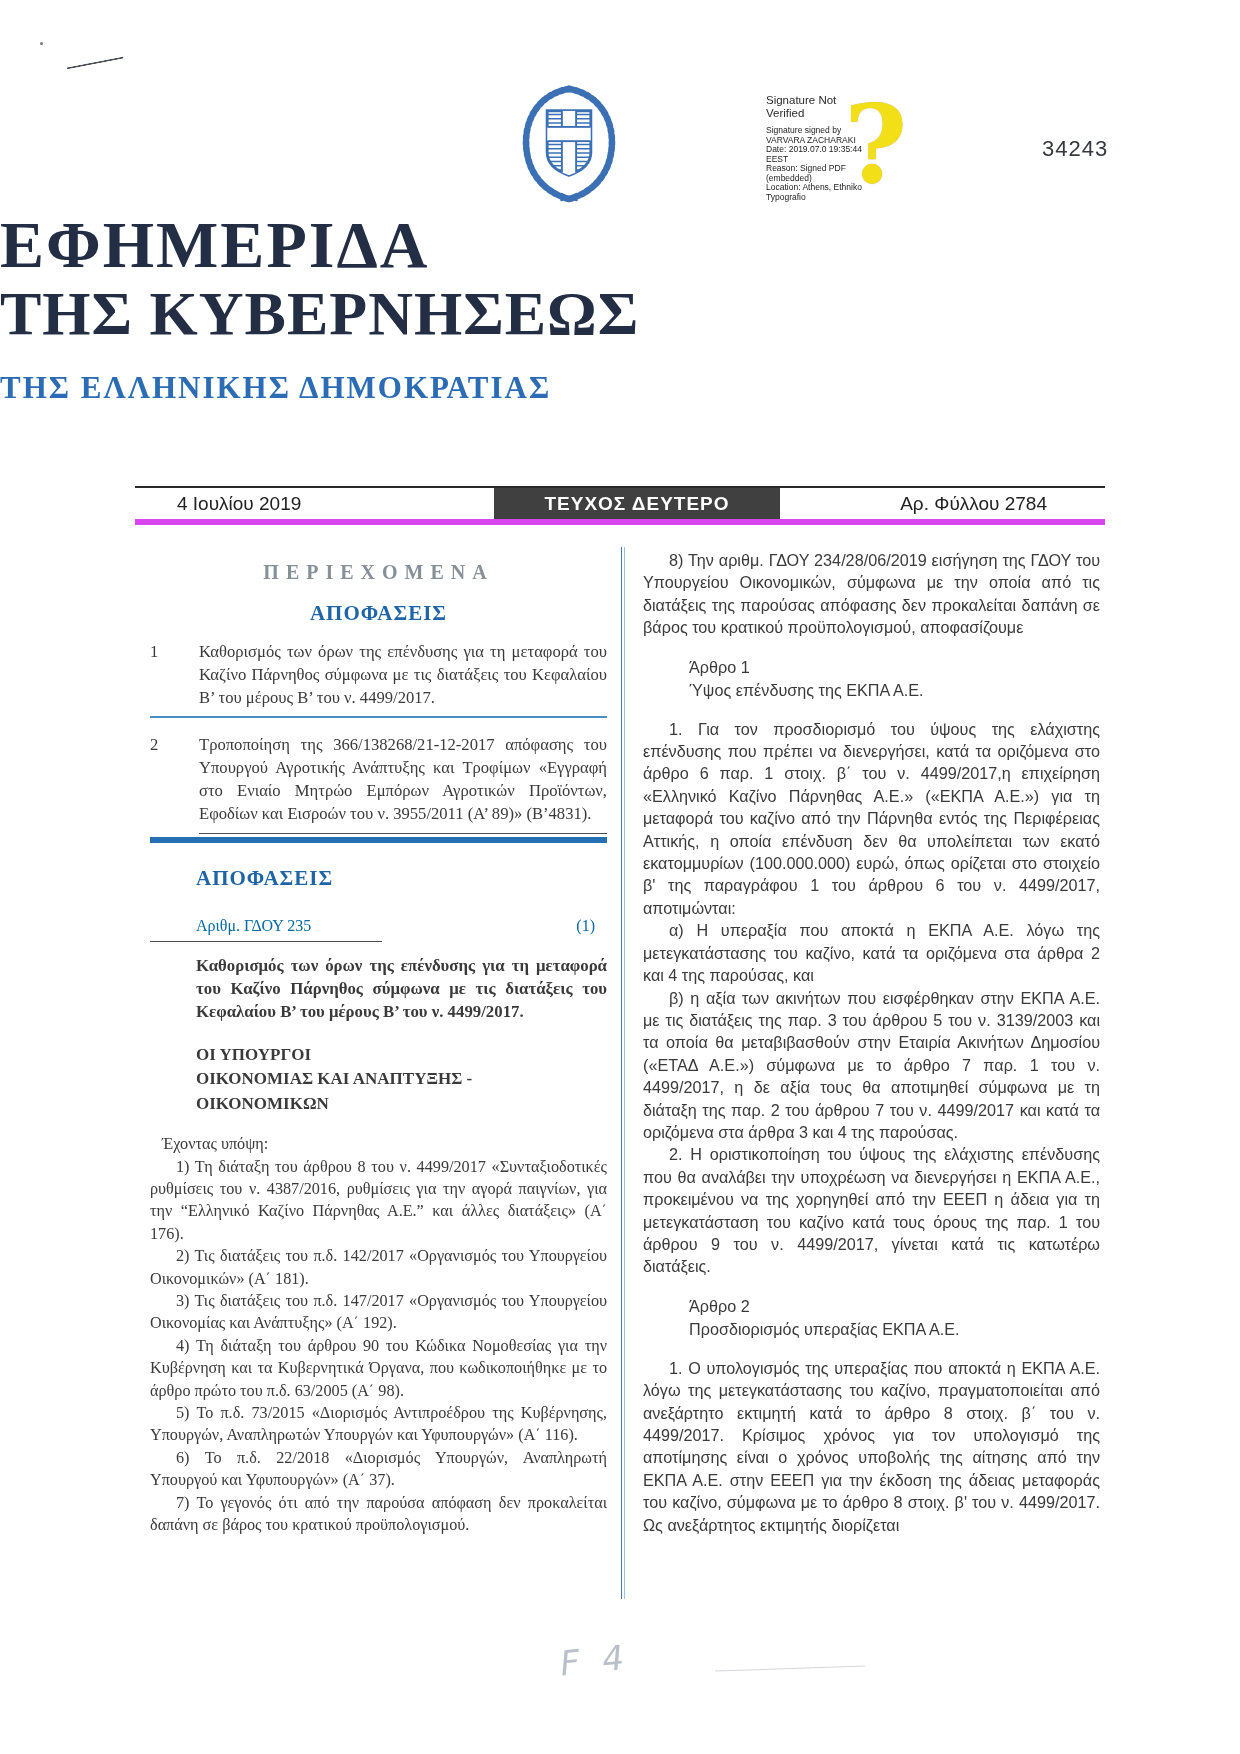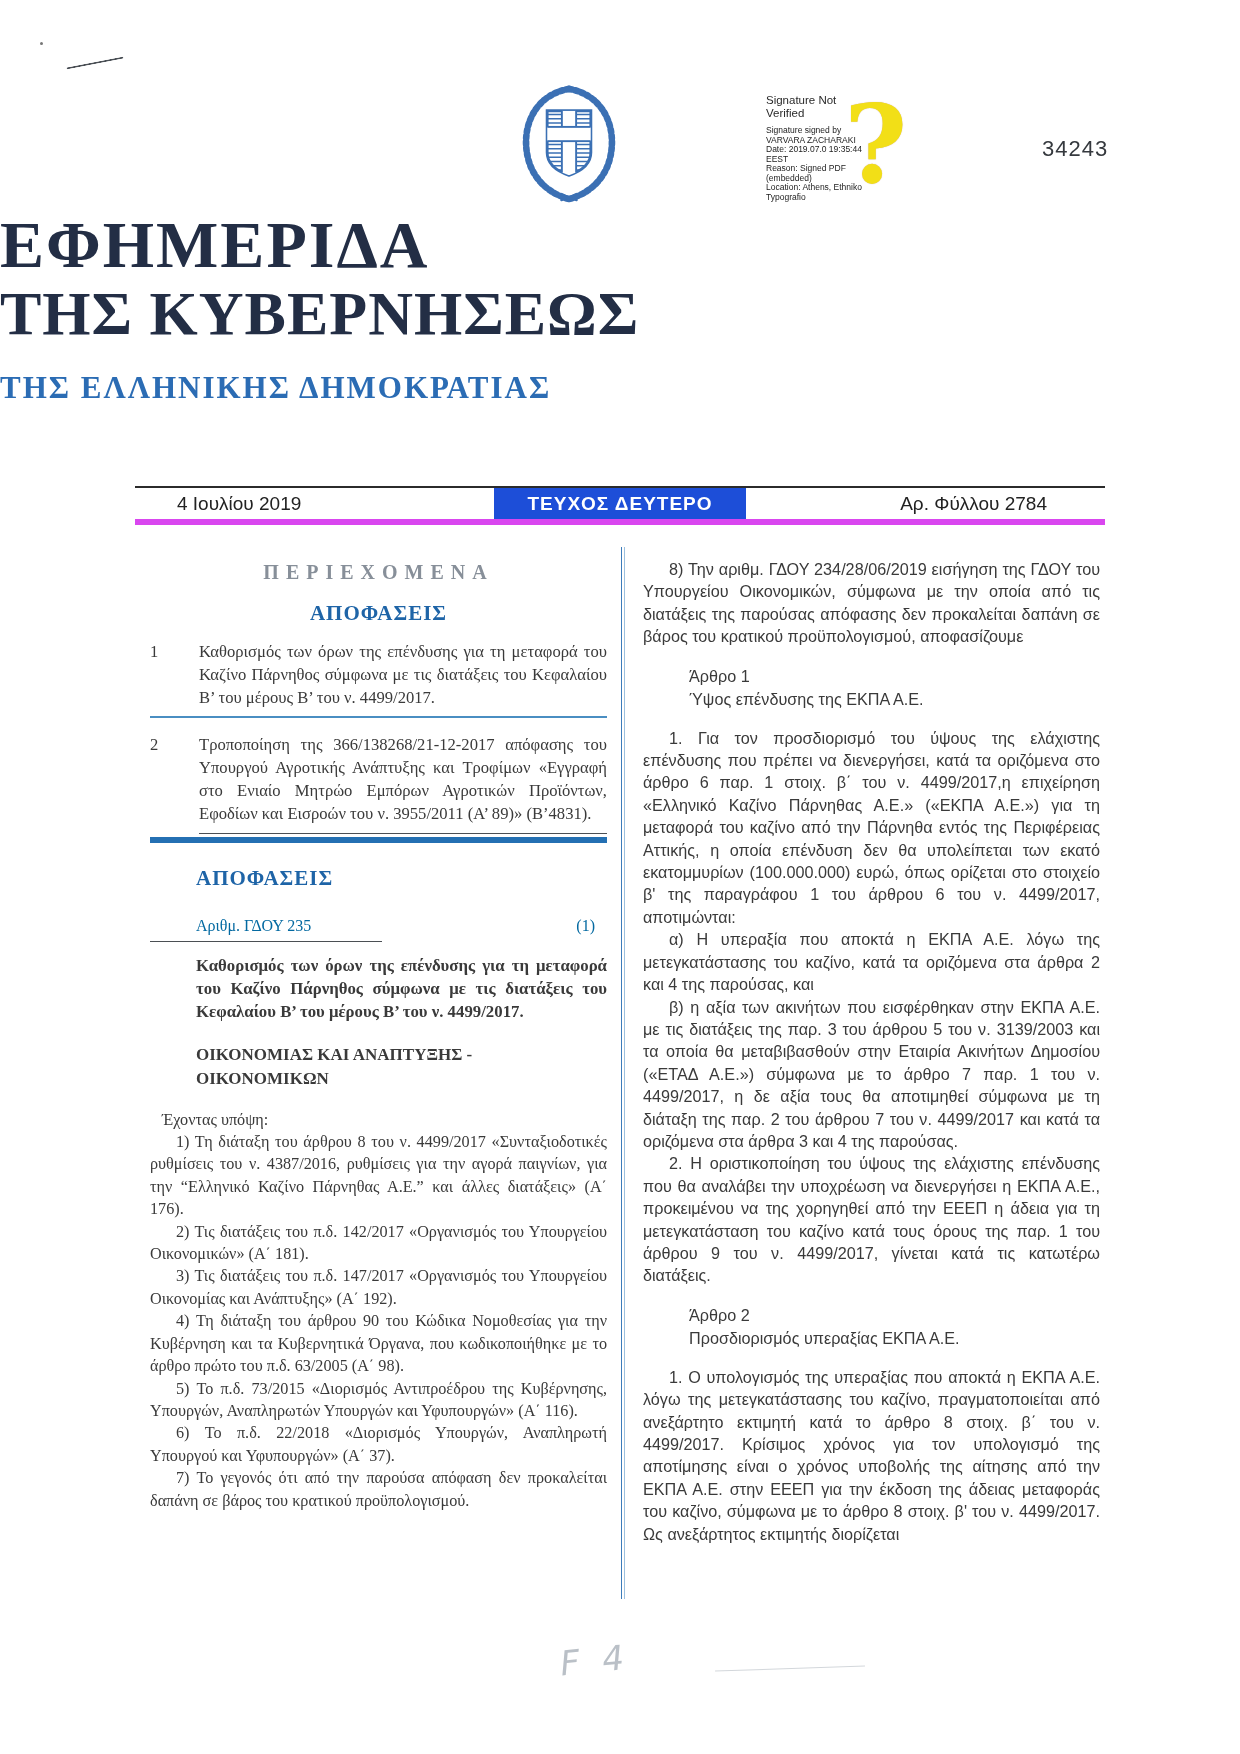--- a/index.html
+++ b/index.html
@@ -28,21 +28,21 @@
         font-family:"Liberation Serif",serif;}
   .mast-1{font-size:66px;line-height:70px;font-weight:bold;color:#232e45;letter-spacing:2px;}
   .mast-2{font-size:62px;line-height:66px;font-weight:bold;color:#232e45;letter-spacing:1px;}
   .mast-3{font-size:31px;line-height:34px;font-weight:bold;color:#2b6cb4;letter-spacing:2px;margin-top:25px;}
 
   
   .issue-bar{position:absolute;left:135px;top:486px;width:970px;height:31px;
         border-top:2px solid #2b2b2b;border-bottom:6px solid #d946ef;
         display:flex;align-items:stretch;font-size:19px;color:#222;}
   .issue-date{width:359px;display:flex;align-items:center;padding-left:42px;box-sizing:border-box;}
-  .issue-type{width:252px;background:#1d4ed8;color:#ffffff;font-weight:bold;display:flex;
+  .issue-type{width:286px;background:#404040;color:#ffffff;font-weight:bold;display:flex;
         align-items:center;justify-content:center;letter-spacing:1px;}
   .issue-no{flex:1;display:flex;align-items:center;justify-content:flex-end;padding-right:58px;}
 
   
   .col{position:absolute;top:545px;width:457px;font-size:16.2px;line-height:22.4px;}
   .col-left{left:150px;font-family:Liberation Serif, serif;}
   .col-right{left:643px;}
   .divider{position:absolute;left:621px;top:547px;height:1052px;width:2px;
         border-left:1.5px solid #3d7cba;border-right:1px solid #9cc0de;}
 
@@ -173,38 +173,39 @@
 
     <div class="dec-number-row">
       <div class="dec-number">Αριθμ. ΓΔΟΥ 235</div>
       <div class="dec-ref">(1)</div>
     </div>
     <hr class="dec-number-underline">
 
     <div class="dec-title">Καθορισμός των όρων της επένδυσης για τη μεταφορά του Καζίνο Πάρνηθος σύμφωνα με τις διατάξεις του Κεφαλαίου Β’ του μέρους Β’ του ν. 4499/2017.</div>
 
     <div class="dec-issuers">
+      <div>ΟΙ ΥΠΟΥΡΓΟΙ</div>
       <div>ΟΙΚΟΝΟΜΙΑΣ ΚΑΙ ΑΝΑΠΤΥΞΗΣ -</div>
       <div>ΟΙΚΟΝΟΜΙΚΩΝ</div>
     </div>
 
     <div class="having">Έχοντας υπόψη:</div>
 
     <p class="para">1) Τη διάταξη του άρθρου 8 του ν. 4499/2017 «Συνταξιοδοτικές ρυθμίσεις του ν. 4387/2016, ρυθμίσεις για την αγορά παιγνίων, για την “Ελληνικό Καζίνο Πάρνηθας Α.Ε.” και άλλες διατάξεις» (Α΄ 176).</p>
     <p class="para">2) Τις διατάξεις του π.δ. 142/2017 «Οργανισμός του Υπουργείου Οικονομικών» (Α΄ 181).</p>
     <p class="para">3) Τις διατάξεις του π.δ. 147/2017 «Οργανισμός του Υπουργείου Οικονομίας και Ανάπτυξης» (Α΄ 192).</p>
     <p class="para">4) Τη διάταξη του άρθρου 90 του Κώδικα Νομοθεσίας για την Κυβέρνηση και τα Κυβερνητικά Όργανα, που κωδικοποιήθηκε με το άρθρο πρώτο του π.δ. 63/2005 (Α΄ 98).</p>
     <p class="para">5) Το π.δ. 73/2015 «Διορισμός Αντιπροέδρου της Κυβέρνησης, Υπουργών, Αναπληρωτών Υπουργών και Υφυπουργών» (Α΄ 116).</p>
     <p class="para">6) Το π.δ. 22/2018 «Διορισμός Υπουργών, Αναπληρωτή Υπουργού και Υφυπουργών» (Α΄ 37).</p>
     <p class="para">7) Το γεγονός ότι από την παρούσα απόφαση δεν προκαλείται δαπάνη σε βάρος του κρατικού προϋπολογισμού.</p>
   </div>
 
   <div class="col col-right">
 
-    <p class="para" style="margin-top:13px">8) Την αριθμ. ΓΔΟΥ 234/28/06/2019 εισήγηση της ΓΔΟΥ του Υπουργείου Οικονομικών, σύμφωνα με την οποία από τις διατάξεις της παρούσας απόφασης δεν προκαλείται δαπάνη σε βάρος του κρατικού προϋπολογισμού, αποφασίζουμε</p>
+    <p class="para" style="margin-top:4px">8) Την αριθμ. ΓΔΟΥ 234/28/06/2019 εισήγηση της ΓΔΟΥ του Υπουργείου Οικονομικών, σύμφωνα με την οποία από τις διατάξεις της παρούσας απόφασης δεν προκαλείται δαπάνη σε βάρος του κρατικού προϋπολογισμού, αποφασίζουμε</p>
 
     <div class="art-head">
       <div>Άρθρο 1</div>
       <div>Ύψος επένδυσης της ΕΚΠΑ Α.Ε.</div>
     </div>
 
     <p class="para">1. Για τον προσδιορισμό του ύψους της ελάχιστης επένδυσης που πρέπει να διενεργήσει, κατά τα οριζόμενα στο άρθρο 6 παρ. 1 στοιχ. β΄ του ν. 4499/2017,η επιχείρηση «Ελληνικό Καζίνο Πάρνηθας Α.Ε.» («ΕΚΠΑ Α.Ε.») για τη μεταφορά του καζίνο από την Πάρνηθα εντός της Περιφέρειας Αττικής, η οποία επένδυση δεν θα υπολείπεται των εκατό εκατομμυρίων (100.000.000) ευρώ, όπως ορίζεται στο στοιχείο β' της παραγράφου 1 του άρθρου 6 του ν. 4499/2017, αποτιμώνται:</p>
     <p class="para">α) Η υπεραξία που αποκτά η ΕΚΠΑ Α.Ε. λόγω της μετεγκατάστασης του καζίνο, κατά τα οριζόμενα στα άρθρα 2 και 4 της παρούσας, και</p>
     <p class="para">β) η αξία των ακινήτων που εισφέρθηκαν στην ΕΚΠΑ Α.Ε. με τις διατάξεις της παρ. 3 του άρθρου 5 του ν. 3139/2003 και τα οποία θα μεταβιβασθούν στην Εταιρία Ακινήτων Δημοσίου («ΕΤΑΔ Α.Ε.») σύμφωνα με το άρθρο 7 παρ. 1 του ν. 4499/2017, η δε αξία τους θα αποτιμηθεί σύμφωνα με τη διάταξη της παρ. 2 του άρθρου 7 του ν. 4499/2017 και κατά τα οριζόμενα στα άρθρα 3 και 4 της παρούσας.</p>
     <p class="para">2. Η οριστικοποίηση του ύψους της ελάχιστης επένδυσης που θα αναλάβει την υποχρέωση να διενεργήσει η ΕΚΠΑ Α.Ε., προκειμένου να της χορηγηθεί από την ΕΕΕΠ η άδεια για τη μετεγκατάσταση του καζίνο κατά τους όρους της παρ. 1 του άρθρου 9 του ν. 4499/2017, γίνεται κατά τις κατωτέρω διατάξεις.</p>

